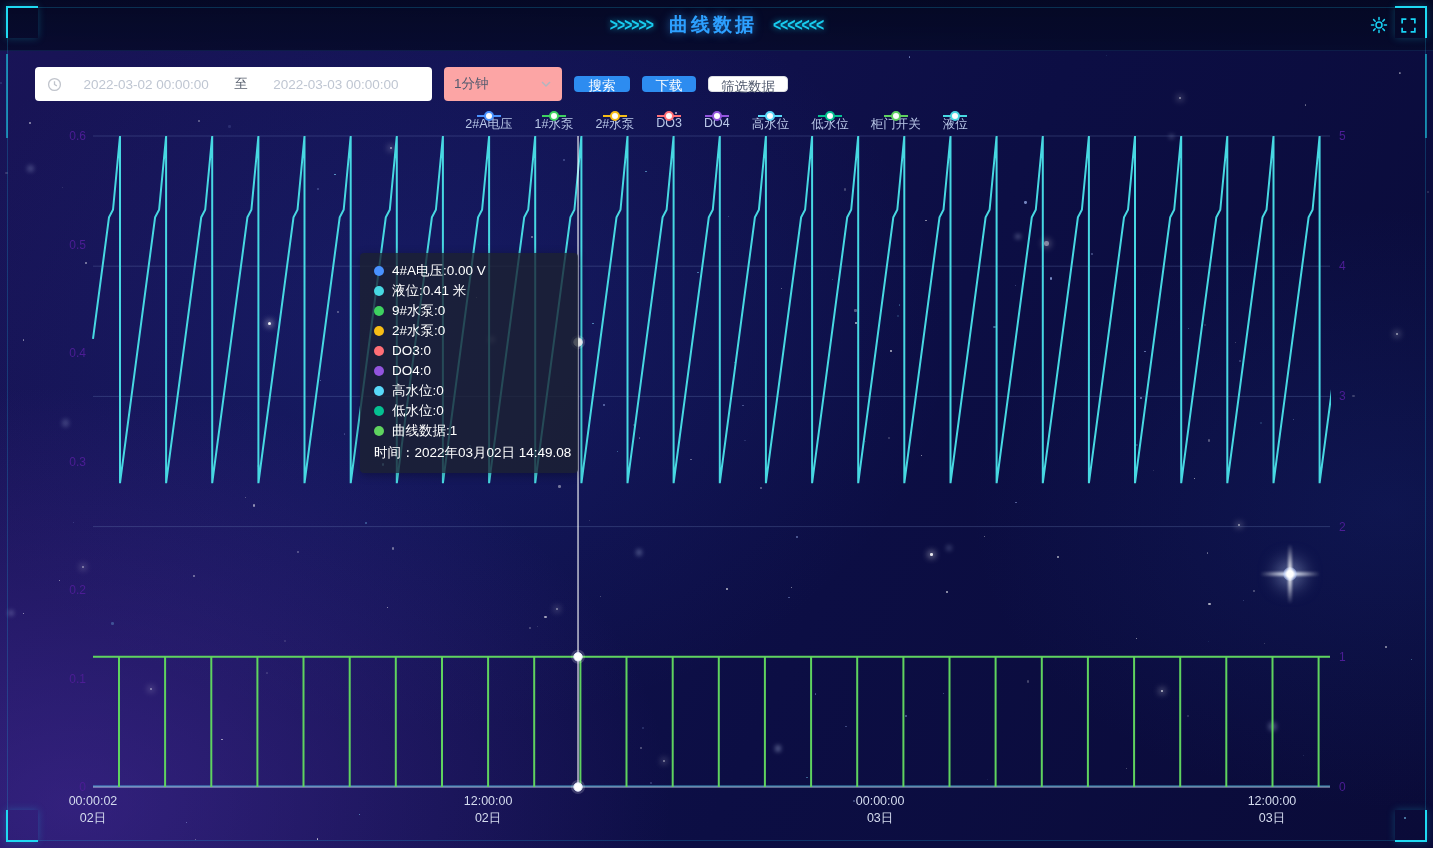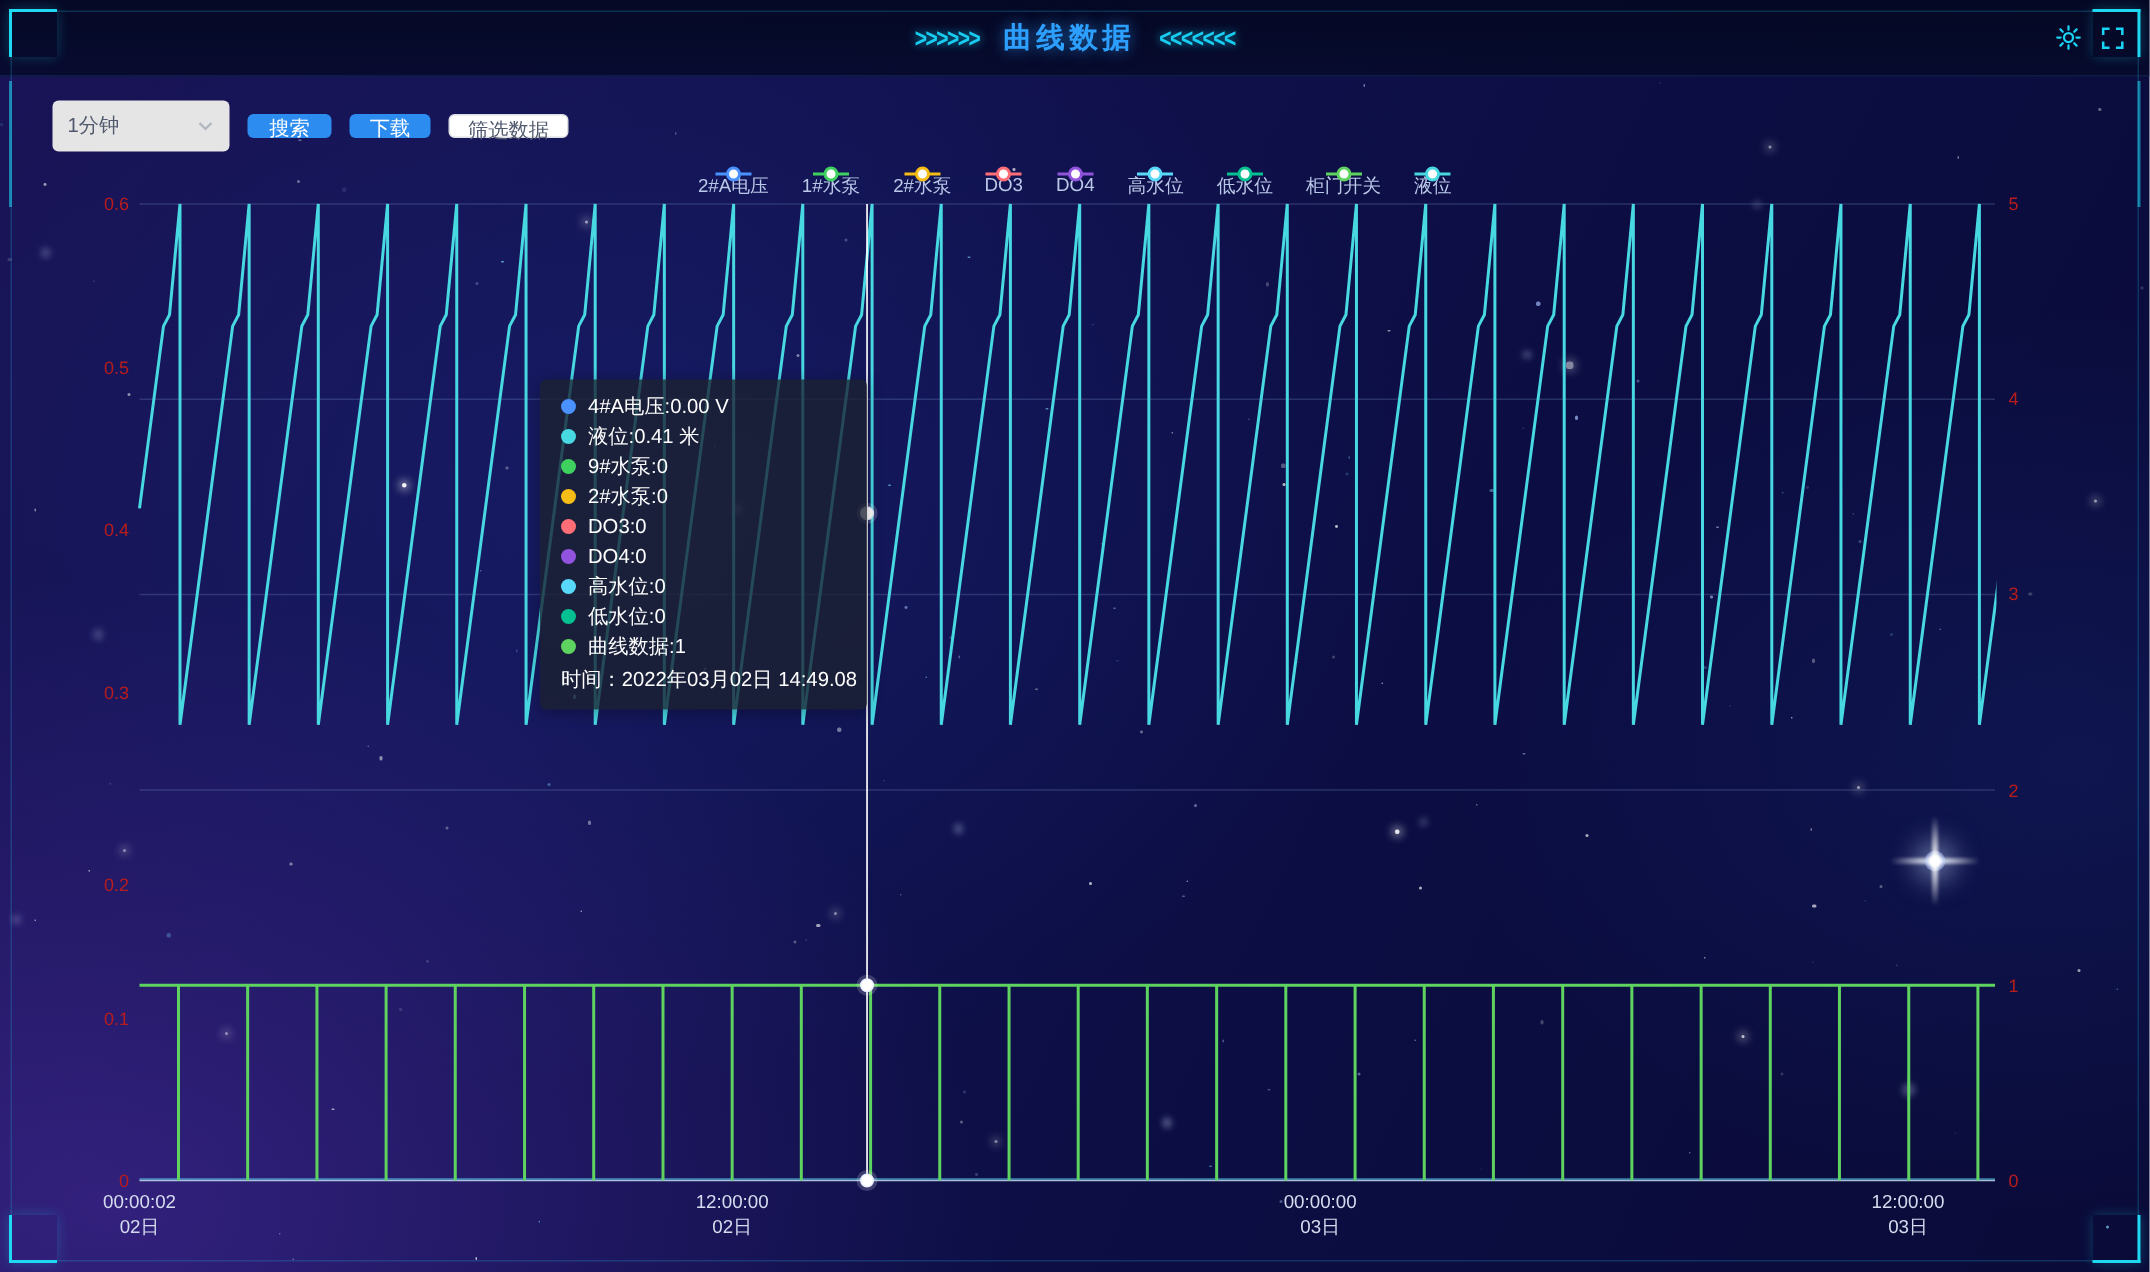--- a/index.html
+++ b/index.html
@@ -28,35 +28,35 @@
     display:flex;align-items:center;justify-content:center;}
   .page-title{font-size:19px;font-weight:bold;color:#2da0ff;letter-spacing:3px;margin:0 16px;text-shadow:0 0 10px rgba(45,160,255,.6);}
   .arrows{color:#18cdf0;font-weight:bold;font-size:14px;letter-spacing:-1px;transform:scaleY(1.25);text-shadow:0 0 6px rgba(24,205,240,.7);}
   .header-icons{position:absolute;right:16px;top:0;height:50px;display:flex;align-items:center;gap:12px;}
   .hicon{cursor:pointer;display:flex;align-items:center;}
   
   .toolbar{position:absolute;top:67px;left:35px;display:flex;gap:12px;z-index:5;height:34px;align-items:center;}
   .date-box{width:397px;height:34px;background:#fff;border-radius:4px;display:flex;align-items:center;padding:0 12px;box-sizing:border-box;font-size:13.5px;cursor:pointer;}
   .date-box .dval{flex:1;text-align:center;color:#bfc6d2;}
   .date-box .dsep{color:#5a6270;margin:0 4px;}
-  .select-box{width:118px;height:34px;background:#e5e5e5;border-radius:4px;display:flex;align-items:center;justify-content:space-between;padding:0 10px;box-sizing:border-box;color:#515a6e;font-size:13.5px;cursor:pointer;}
+  .select-box{width:118px;height:34px;background:#fca5a5;border-radius:4px;display:flex;align-items:center;justify-content:space-between;padding:0 10px;box-sizing:border-box;color:#515a6e;font-size:13.5px;cursor:pointer;}
   .btn{border:none;border-radius:4px;height:16px;font-size:13.5px;cursor:pointer;box-sizing:border-box;font-family:inherit;}
   .btn-primary{background:#2d8cf0;color:#fff;}
   .btn-search{width:56px;} .btn-down{width:54px;}
   .btn-plain{width:80px;background:#fff;color:#515a6e;border:1px solid #dcdee2;}
   
   .legend{position:absolute;top:111px;left:0;right:0;display:flex;justify-content:center;gap:22px;z-index:4;font-size:12.5px;}
   .legend-item{display:flex;align-items:center;gap:5px;cursor:pointer;height:16px;flex-direction:column;}
   .lg-marker{position:relative;width:24px;height:10px;}
   .lg-line{position:absolute;left:0;right:0;top:4px;height:2px;background:var(--c);}
   .lg-dot{position:absolute;left:7px;top:0;width:6px;height:6px;border-radius:50%;border:2px solid var(--c);background:#fdfdfd;}
   .lg-label{color:#bac8e8;}
   
   .chart-area{position:absolute;inset:0;z-index:2;}
-  .ytick{position:absolute;font-size:12px;color:#b91c1c;z-index:3;}
+  .ytick{position:absolute;font-size:12px;color:#4c1d95;z-index:3;}
   .ytick-left{left:0;width:86px;text-align:right;}
   .ytick-right{left:1339px;}
   .xtick{position:absolute;font-size:12.5px;color:#d4dbee;text-align:center;transform:translateX(-50%);line-height:17px;z-index:3;}
   .plot-svg{position:absolute;left:93px;top:136px;overflow:visible;z-index:2;}
   
   .tooltip{position:absolute;left:360px;top:253px;width:190px;background:rgba(28,33,48,0.78);border-radius:4px;
     padding:8px 14px 10px;z-index:7;color:#fff;font-size:13.5px;line-height:20px;box-shadow:0 2px 10px rgba(0,0,0,0.3);}
   .tt-row{display:flex;align-items:center;}
   .tt-dot{width:10px;height:10px;border-radius:50%;margin-right:8px;flex:none;}
   .tt-time{margin-top:2px;white-space:nowrap;}
@@ -246,20 +246,31 @@
       </span>
       <span class="hicon">
         <svg width="17" height="17" viewBox="0 0 24 24" fill="none" stroke="#19d3f5" stroke-width="2.4">
           <path d="M3 9 V3 H9 M15 3 H21 V9 M21 15 V21 H15 M9 21 H3 V15"></path>
         </svg>
       </span>
     </div>
   </div>
 
   <div class="toolbar">
+    <div class="date-box">
+      <span style="display:flex;">
+        <svg width="15" height="15" viewBox="0 0 16 16" fill="none" stroke="#c0c4cc" stroke-width="1.4">
+          <circle cx="8" cy="8" r="6.3"></circle>
+            <path d="M8 4.5 V8 L10.5 9.5"></path>
+        </svg>
+      </span>
+      <span class="dval">2022-03-02 00:00:00</span>
+      <span class="dsep">至</span>
+      <span class="dval">2022-03-03 00:00:00</span>
+    </div>
     <div class="select-box">
       <span>1分钟</span>
       <span style="display:flex;">
         <svg width="12" height="12" viewBox="0 0 12 12" fill="none" stroke="#b0b6c0" stroke-width="1.5">
             <polyline points="2,4 6,8 10,4"></polyline>
           </svg>
       </span>
     </div>
     <button class="btn btn-primary btn-search">搜索</button>
     <button class="btn btn-primary btn-down">下载</button>

